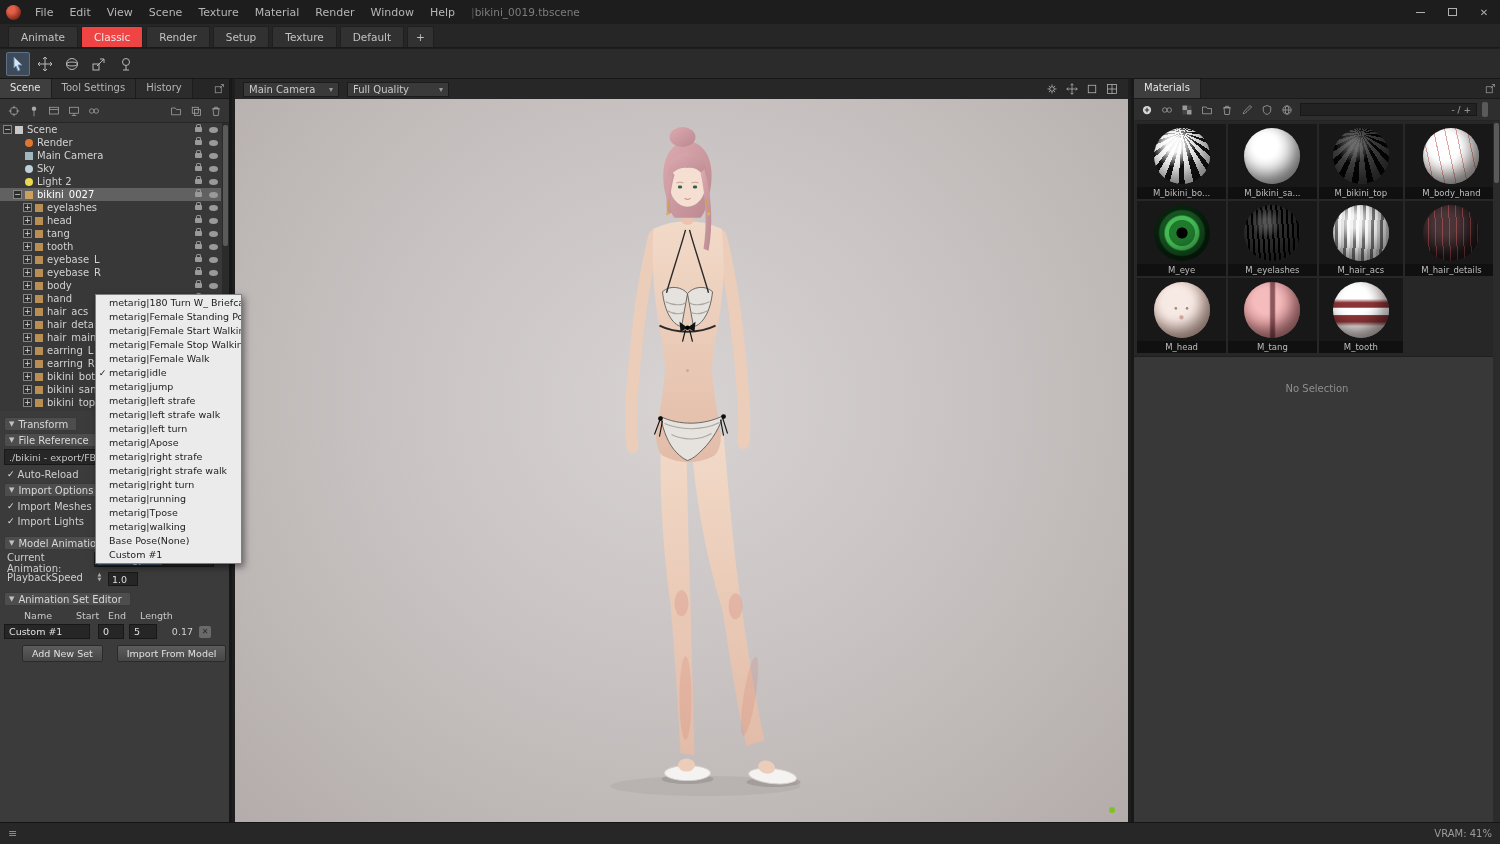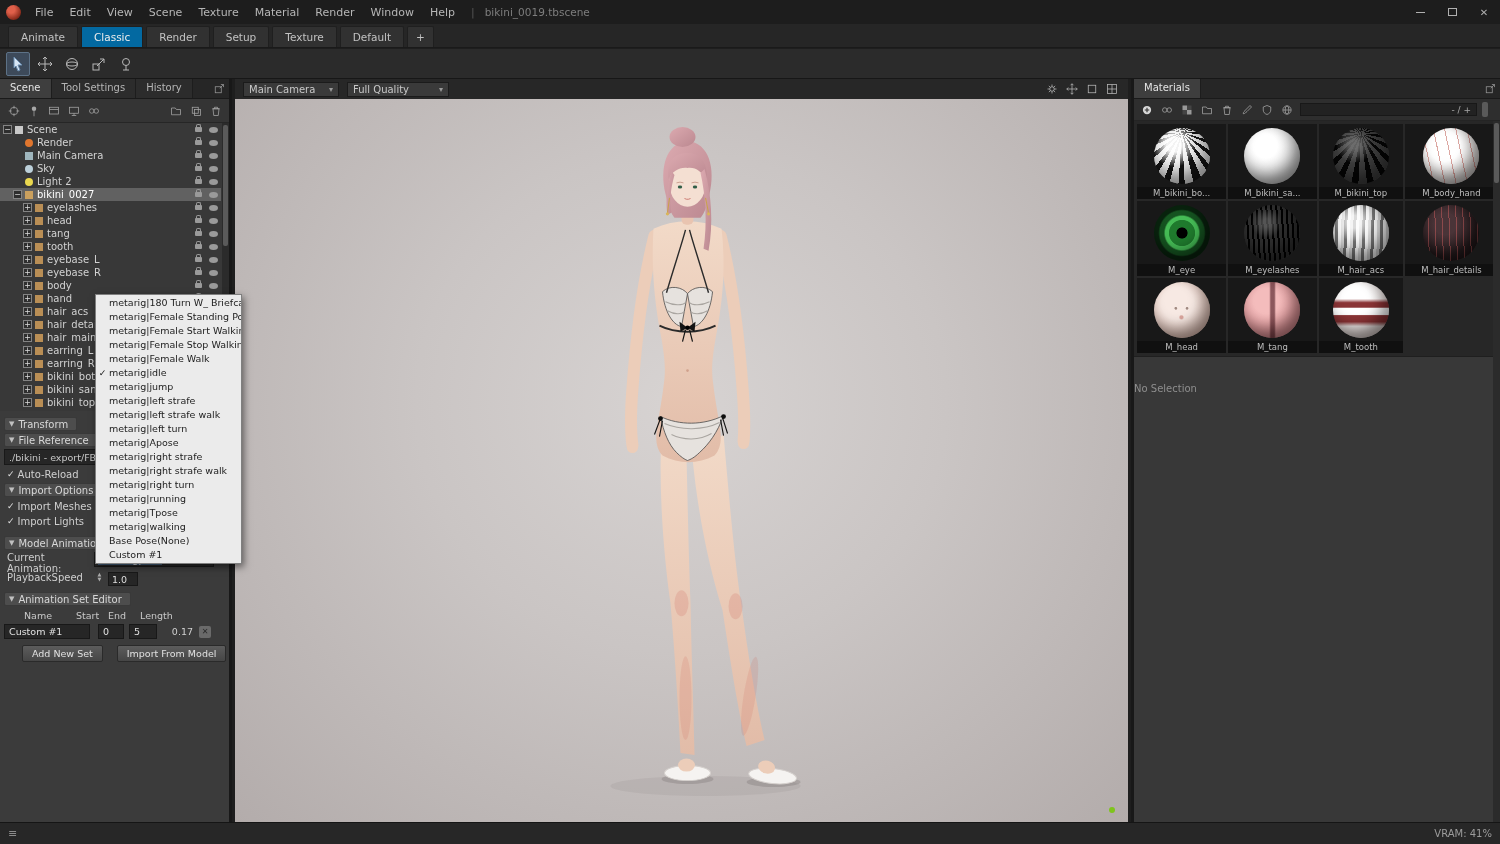--- a/index.html
+++ b/index.html
@@ -5,30 +5,30 @@
   *{box-sizing:border-box;margin:0;padding:0}
   body{background:#111;font-family:"DejaVu Sans",sans-serif;-webkit-font-smoothing:antialiased}
   .app{position:relative;width:1500px;height:844px;background:#1e1e1e;overflow:hidden;user-select:none}
 
   
   .titlebar{position:absolute;top:0;left:0;right:0;height:24px;background:#1d1d1d;display:flex;align-items:center;padding-left:6px}
   .logo{width:15px;height:15px;border-radius:50%;background:radial-gradient(circle at 35% 30%,#e0604a 0 25%,#8c2c1c 70%,#451209);margin-right:6px;flex:none}
   .menus{display:flex;align-items:center}
   .menu{padding:0 8px;font-size:11px;color:#b6b6b6;cursor:default}
   .sep{color:#555;font-size:11px;margin-left:8px}
-  .doc{color:#7d7d7d;font-size:10.5px;margin-left:10px}
+  .doc{color:#7d7d7d;font-size:10.5px;margin-left:0}
   .winbtns{margin-left:auto;display:flex}
   .winbtn{width:32px;height:24px;display:flex;align-items:center;justify-content:center;color:#b0b0b0;font-size:10px}
   .w-min{width:9px;height:1px;background:#b0b0b0;display:block}
   .w-max{width:9px;height:8px;border:1px solid #b0b0b0;display:block}
 
   
   .wtabs{position:absolute;top:24px;left:0;right:0;height:24px;background:#262626;display:flex;align-items:flex-end;padding-left:8px;gap:3px;border-bottom:1px solid #1a1a1a}
   .wtab{background:#313131;border:1px solid #1f1f1f;border-bottom:none;color:#c2c2c2;font-size:10.5px;padding:4px 12px 4px;border-radius:2px 2px 0 0}
-  .wtab.active{background:#0369a1;color:#ececec}
+  .wtab.active{background:#ef4444;color:#ececec}
   .wtab.plus{padding:4px 8px}
 
   
   .mtoolbar{position:absolute;top:49px;left:0;right:0;height:30px;background:#2b2b2b;border-bottom:1px solid #171717;display:flex;align-items:center;padding-left:6px;gap:3px}
   .toolbtn{width:24px;height:24px;display:flex;align-items:center;justify-content:center;border-radius:2px}
   .toolbtn svg{width:16px;height:16px}
   .toolbtn.active{background:#3d4a5a;border:1px solid #5d7287}
 
   
   .ptabs{height:20px;background:#262626;display:flex;align-items:stretch;border-bottom:1px solid #1a1a1a}
@@ -99,21 +99,21 @@
   
   .rpanel{position:absolute;left:1131px;top:79px;width:369px;bottom:22px;background:#2e2e2e;display:flex;flex-direction:column;border-left:3px solid #181818}
   .micons{height:22px;display:flex;align-items:center;padding:0 4px;background:#2e2e2e;border-bottom:1px solid #242424}
   .msearch{flex:1;height:13px;background:#222;border:1px solid #181818;margin:0 5px;display:flex;align-items:center;justify-content:flex-end;padding:0 5px}
   .mfilter{color:#a8a8a8;font-size:9px}
   .mslider{width:6px;height:15px;background:#5a5a5a;border-radius:2px;margin-right:8px}
   .mgrid{display:grid;grid-template-columns:repeat(5,1fr);gap:2px;padding:3px 10px 3px 3px;background:#272727}
   .mat{background:#181818;display:flex;flex-direction:column;align-items:center;padding-top:4px}
   .msphere{width:56px;height:56px;border-radius:50%;margin-bottom:3px;box-shadow:inset -6px -9px 14px rgba(0,0,0,.45)}
   .mlabel{width:100%;height:12px;line-height:12px;background:#101010;color:#bdbdbd;font-size:8.5px;text-align:center;overflow:hidden;white-space:nowrap;text-overflow:ellipsis;padding:0 16px}
-  .mlower{flex:1;background:#383838;color:#8e8e8e;font-size:10px;text-align:left;padding-top:26px;border-top:1px solid #1f1f1f}
+  .mlower{flex:1;background:#383838;color:#8e8e8e;font-size:10px;text-align:center;padding-top:26px;border-top:1px solid #1f1f1f}
   .vscroll.mats{top:42px;bottom:0;right:0}
   .vscroll.mats .vthumb{height:60px}
 
   
   .statusbar{position:absolute;left:0;right:0;bottom:0;height:22px;background:#272727;border-top:1px solid #151515;display:flex;align-items:center;padding:0 8px;color:#9c9c9c;font-size:10px}
   .sicon{font-size:11px;color:#8a8a8a}
   .vram{margin-left:auto}
 
   
   .dropdown{position:absolute;left:95px;top:294px;width:147px;background:#ebebeb;border:1px solid #7f7f7f;box-shadow:2px 3px 7px rgba(0,0,0,.5);z-index:50;padding:1px 0}

